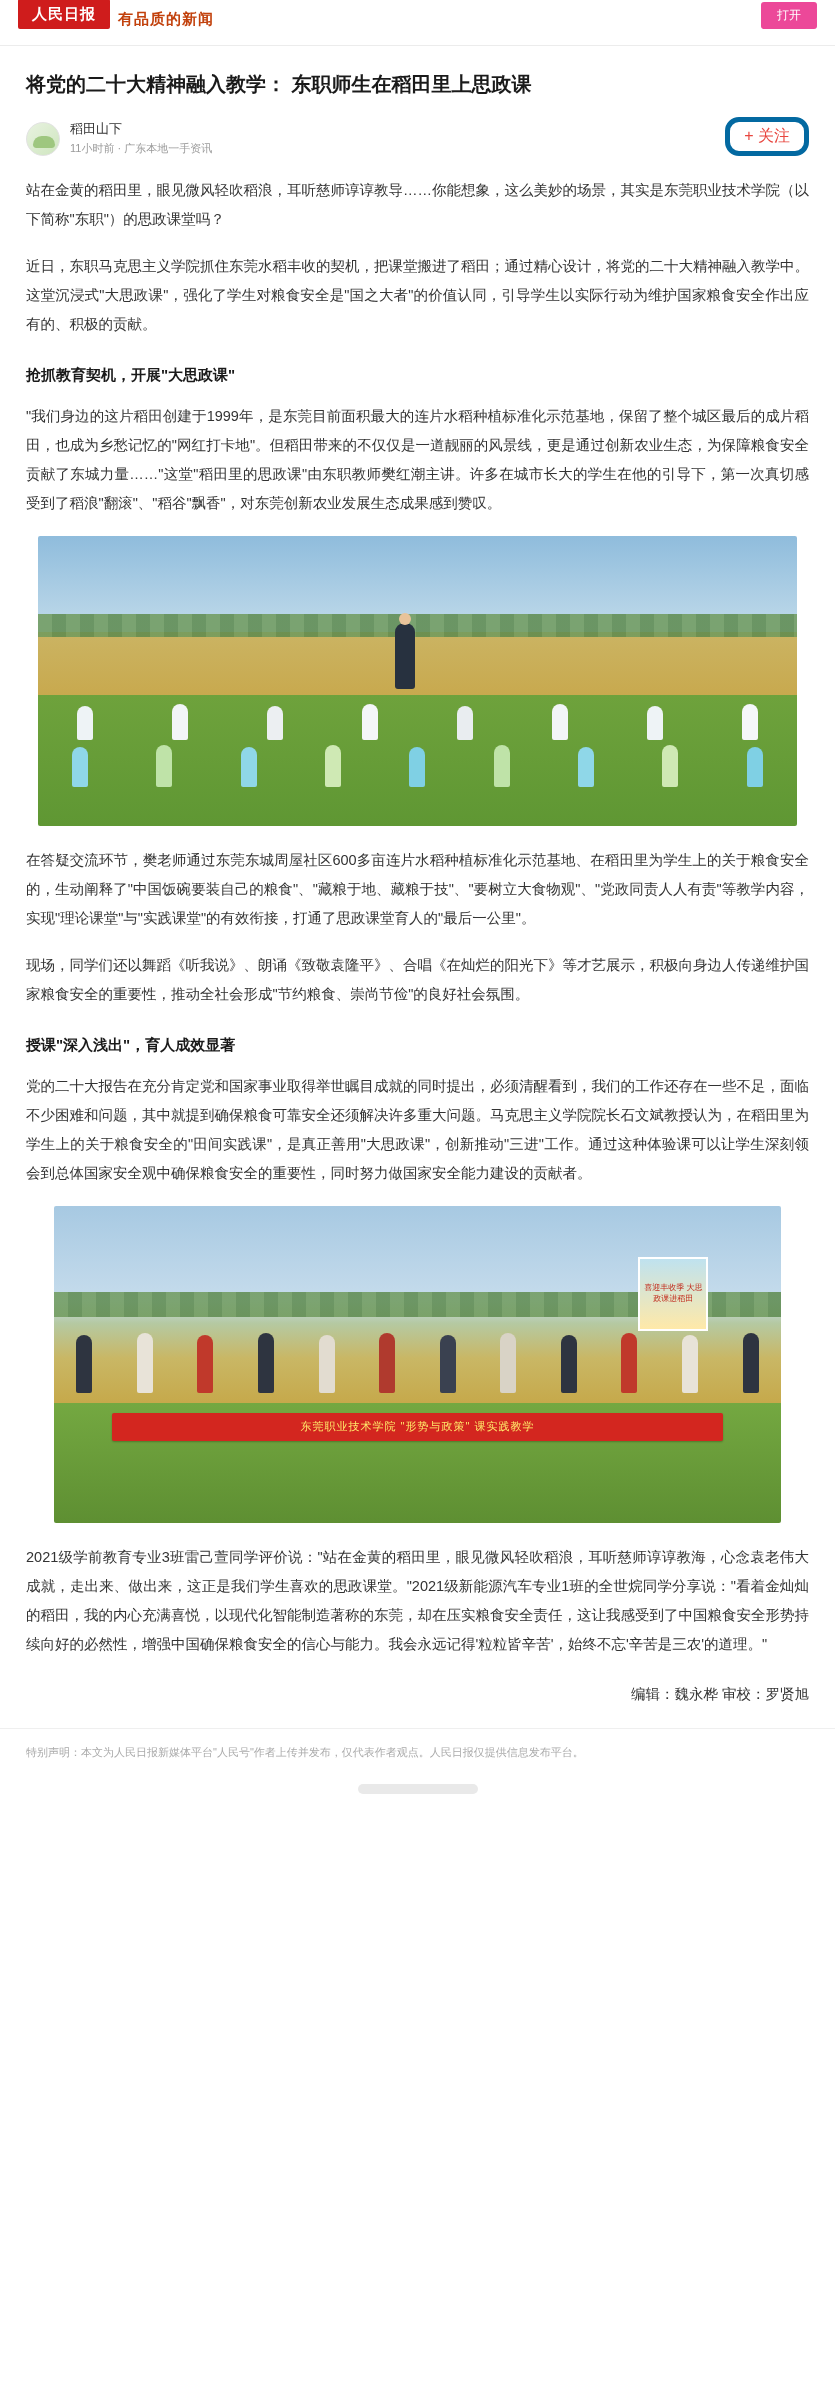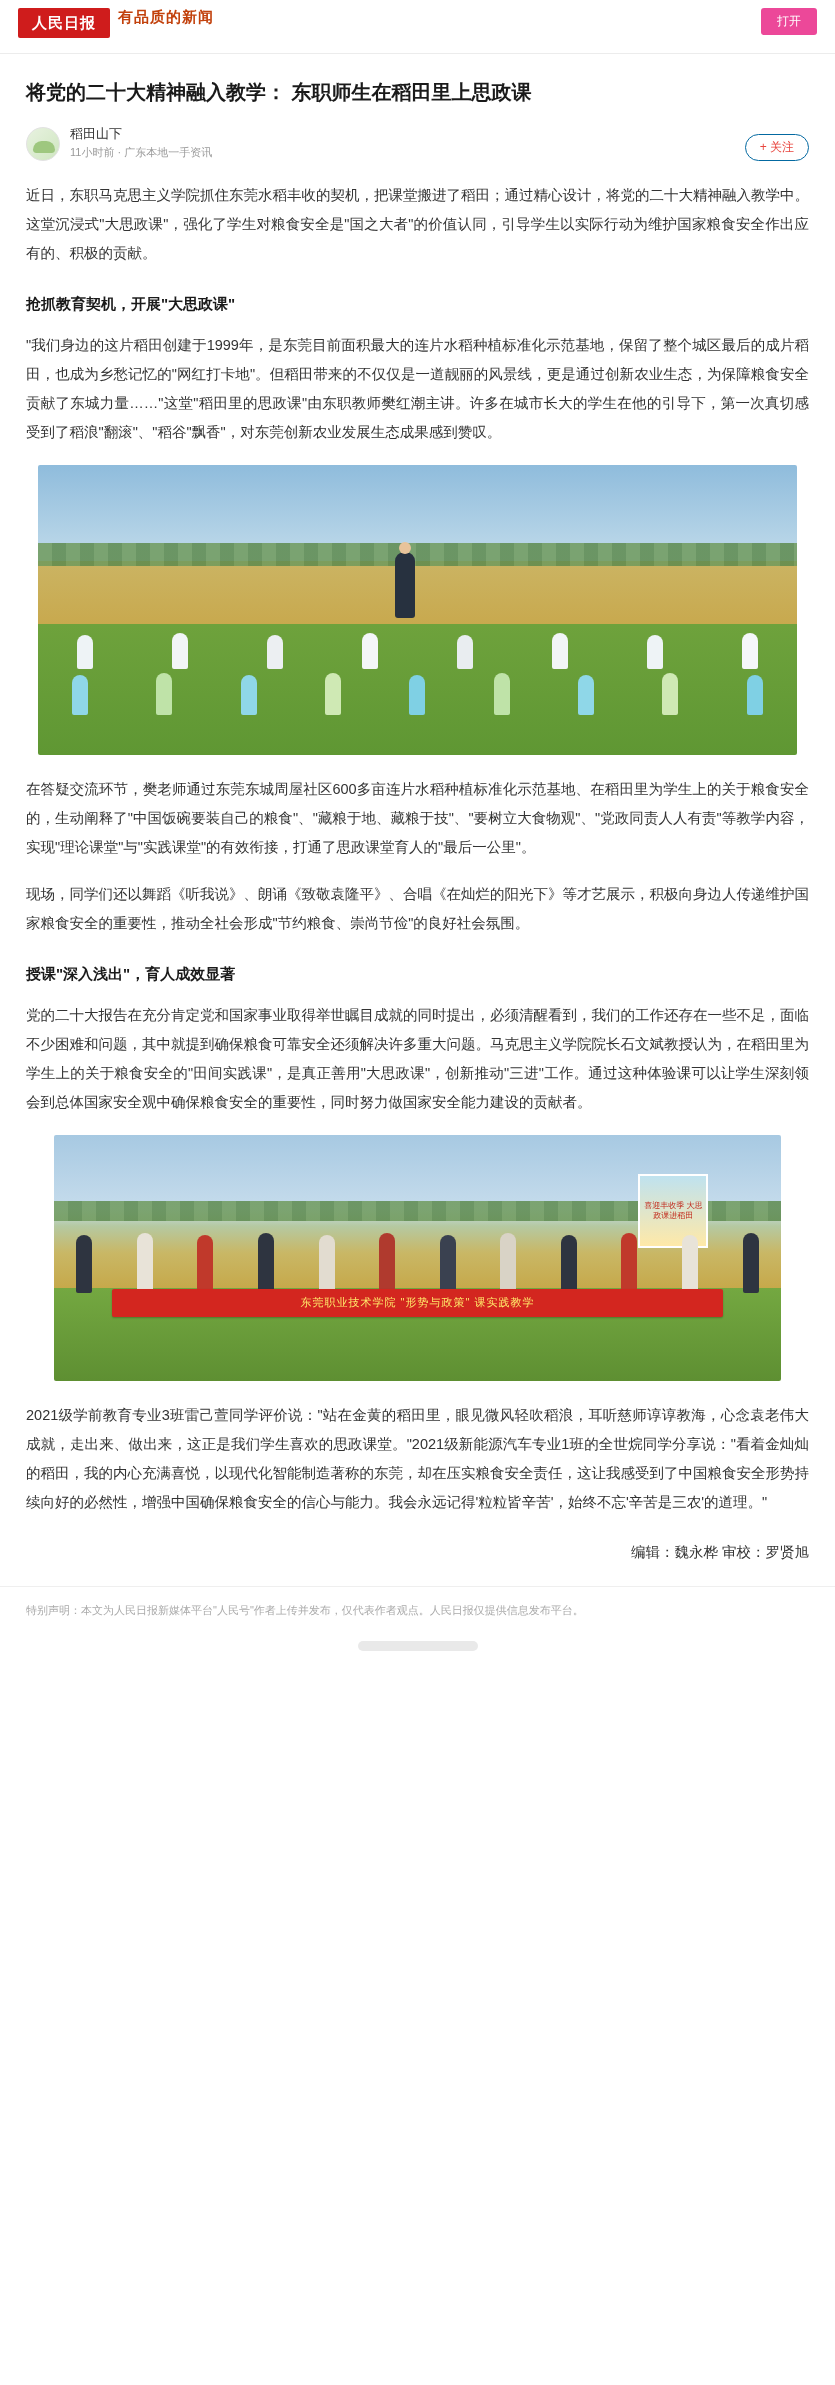--- a/index.html
+++ b/index.html
@@ -11,25 +11,25 @@
   }
   body {
     width: 835px;
     min-height: 2385px;
     position: relative;
     color: #222;
   }
 
   
   .topbar {
-    height: 54px;
+    height: 46px;
     border-bottom: 1px solid #ececec;
     display: flex;
-    align-items: flex-start;
-    padding: 8px 18px;
+    align-items: flex-end;
+    padding: 16px 18px;
     background: #fff;
   }
   .brand-logo {
     width: 92px;
     height: 30px;
     background: #cf1c1c;
     color: #fff;
     font-size: 15px;
     font-weight: bold;
     display: flex;
@@ -100,24 +100,24 @@
     font-size: 13px;
     color: #333;
   }
   .byline-meta {
     font-size: 11px;
     color: #9a9a9a;
     margin-top: 2px;
   }
   .follow-btn {
     margin-left: auto;
-    border: 1px solid #0369a1;
+    border: 5px solid #0369a1;
     color: #e8463f;
     background: #fff;
-    font-size: 12px;
+    font-size: 16px;
     border-radius: 14px;
     padding: 4px 14px;
     cursor: pointer;
     font-family: "Liberation Sans", sans-serif;
   }
 
   p.para {
     font-size: 14.5px;
     line-height: 2.0;
     color: #333;
@@ -140,21 +140,21 @@
     position: relative;
   }
   .photo-1 {
     height: 290px;
     margin-left: 12px;
     margin-right: 12px;
     background:
       linear-gradient(#8fbcdc 0%, #b9d6e8 28%, #b9d6e8 33%, #cbb463 33%, #c8a94e 55%, #6ea23c 55%, #5f9733 100%);
   }
   .photo-2 {
-    height: 246px;
+    height: 317px;
     margin-left: 28px;
     margin-right: 28px;
     background:
       linear-gradient(#a7c9e2 0%, #c6dcec 30%, #b5c9a2 37%, #c9b765 48%, #c6a94b 62%, #74a841 62%, #5e8f32 100%);
   }
   .sky-trees {
     position: absolute;
     left: 0; right: 0;
     top: 27%;
     height: 8%;
@@ -268,20 +268,21 @@
 
   <div class="byline">
     <div class="avatar"></div>
     <div class="byline-text">
       <div class="byline-name">稻田山下</div>
       <div class="byline-meta">11小时前 · 广东本地一手资讯</div>
     </div>
     <button class="follow-btn">+ 关注</button>
   </div>
 
+  <p class="para">站在金黄的稻田里，眼见微风轻吹稻浪，耳听慈师谆谆教导……你能想象，这么美妙的场景，其实是东莞职业技术学院（以下简称"东职"）的思政课堂吗？</p>
   <p class="para">近日，东职马克思主义学院抓住东莞水稻丰收的契机，把课堂搬进了稻田；通过精心设计，将党的二十大精神融入教学中。这堂沉浸式"大思政课"，强化了学生对粮食安全是"国之大者"的价值认同，引导学生以实际行动为维护国家粮食安全作出应有的、积极的贡献。</p>
 
   <h2 class="subhead">抢抓教育契机，开展"大思政课"</h2>
 
   <p class="para">"我们身边的这片稻田创建于1999年，是东莞目前面积最大的连片水稻种植标准化示范基地，保留了整个城区最后的成片稻田，也成为乡愁记忆的"网红打卡地"。但稻田带来的不仅仅是一道靓丽的风景线，更是通过创新农业生态，为保障粮食安全贡献了东城力量……"这堂"稻田里的思政课"由东职教师樊红潮主讲。许多在城市长大的学生在他的引导下，第一次真切感受到了稻浪"翻滚"、"稻谷"飘香"，对东莞创新农业发展生态成果感到赞叹。</p>
 
   <div class="photo photo-1">
     <div class="sky-trees"></div>
     <div class="speaker"></div>
     <div class="figure-row" style="top:58%;">

